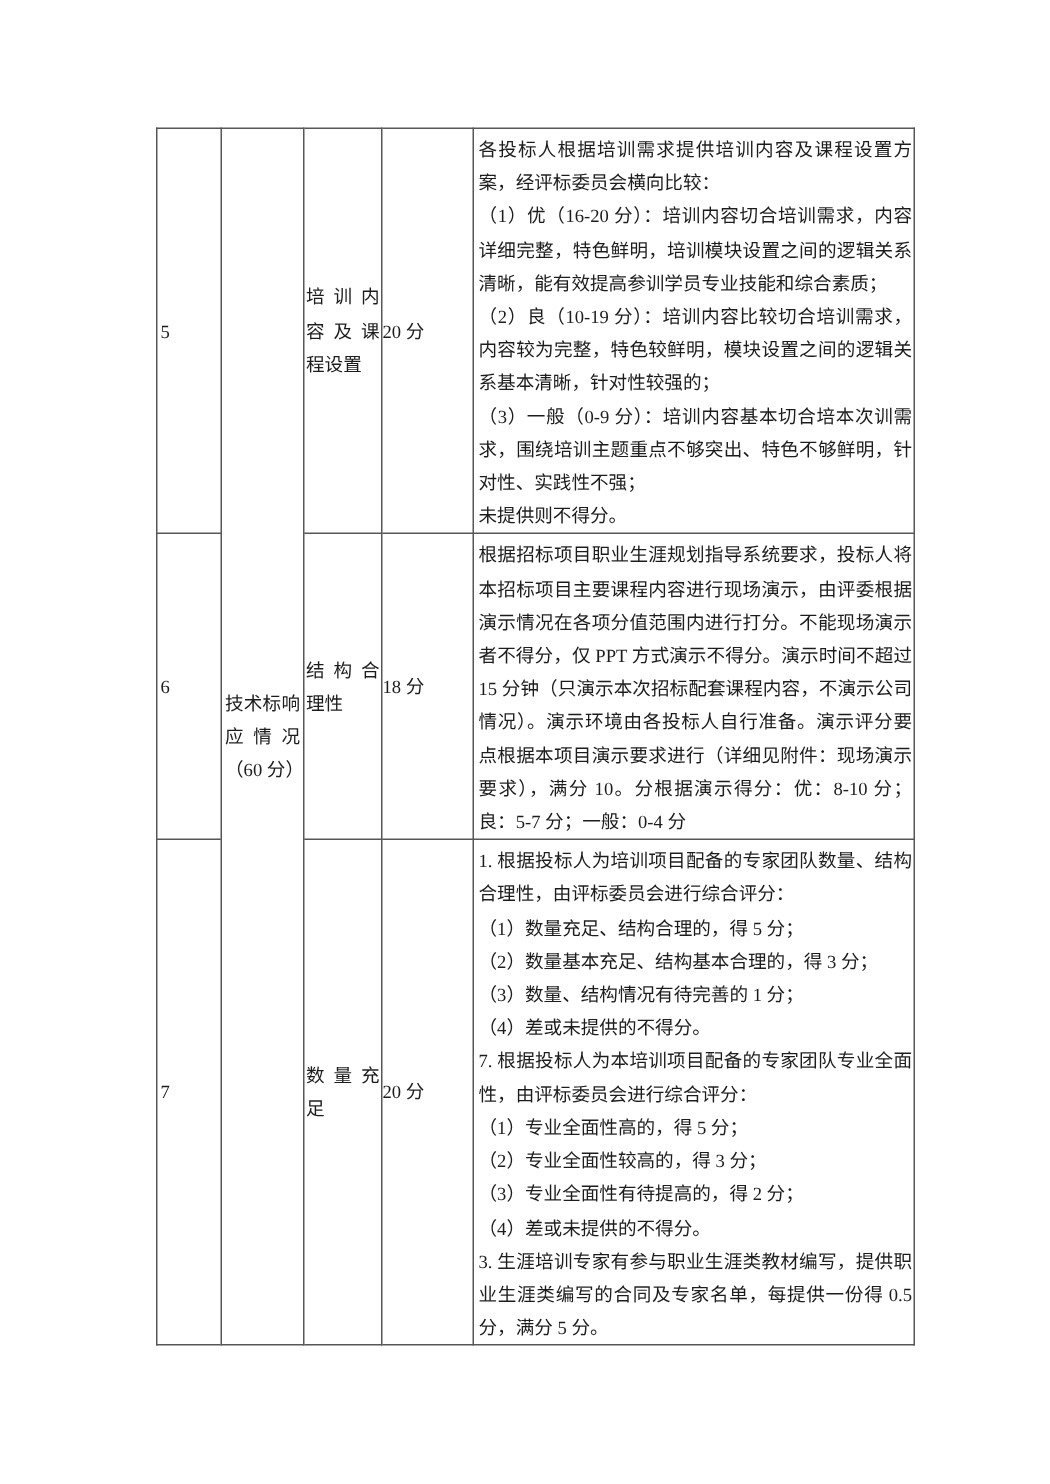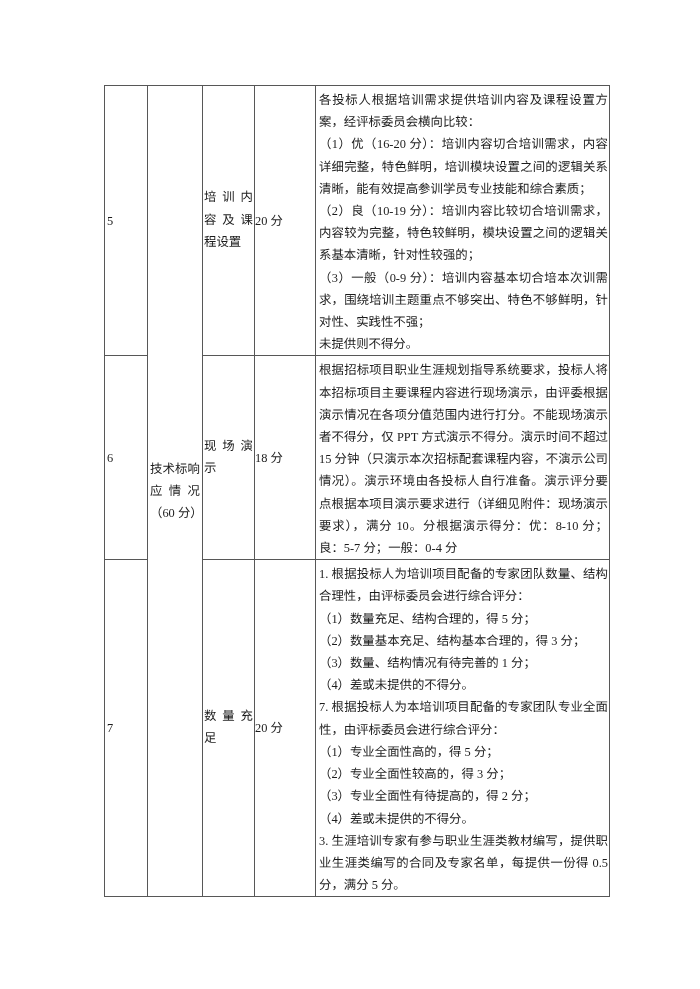--- a/index.html
+++ b/index.html
@@ -43,21 +43,20 @@
     word-break: normal;
     line-break: strict;
   }
   td.cell-item {
     text-align: justify;
     padding: 0 1px;
     font-size: 12px;
     line-height: 22px;
     word-break: normal;
     line-break: strict;
-    font-family: Liberation Mono, monospace;
   }
   td.cell-score {
     text-align: left;
     padding: 0;
   }
   td.cell-criteria {
     vertical-align: top;
     padding: 3px 1px 0 3px;
     word-break: normal;
     line-break: strict;
@@ -91,21 +90,21 @@
       <td class="cell-criteria">
         <p>各投标人根据培训需求提供培训内容及课程设置方案，经评标委员会横向比较：</p>
         <p>（1）优（16-20 分）：培训内容切合培训需求，内容详细完整，特色鲜明，培训模块设置之间的逻辑关系清晰，能有效提高参训学员专业技能和综合素质；</p>
         <p>（2）良（10-19 分）：培训内容比较切合培训需求，内容较为完整，特色较鲜明，模块设置之间的逻辑关系基本清晰，针对性较强的；</p>
         <p>（3）一般（0-9 分）：培训内容基本切合培本次训需求，围绕培训主题重点不够突出、特色不够鲜明，针对性、实践性不强；</p>
         <p>未提供则不得分。</p>
       </td>
     </tr>
     <tr class="row-6">
       <td class="cell-no">6</td>
-      <td class="cell-item">现场演示</td>
+      <td class="cell-item">结构合理性</td>
       <td class="cell-score">18 分</td>
       <td class="cell-criteria">
         <p>根据招标项目职业生涯规划指导系统要求，投标人将本招标项目主要课程内容进行现场演示，由评委根据演示情况在各项分值范围内进行打分。不能现场演示者不得分，仅 PPT 方式演示不得分。演示时间不超过 15 分钟（只演示本次招标配套课程内容，不演示公司情况）。演示环境由各投标人自行准备。演示评分要点根据本项目演示要求进行（详细见附件：现场演示要求），满分 10。分根据演示得分：优：8-10 分；良：5-7 分；一般：0-4 分</p>
       </td>
     </tr>
     <tr class="row-7">
       <td class="cell-no">7</td>
       <td class="cell-item">数量充足</td>
       <td class="cell-score">20 分</td>
       <td class="cell-criteria">

